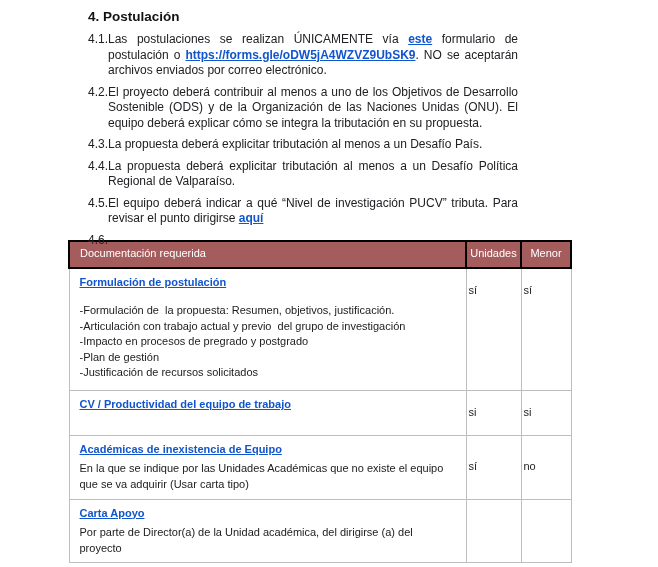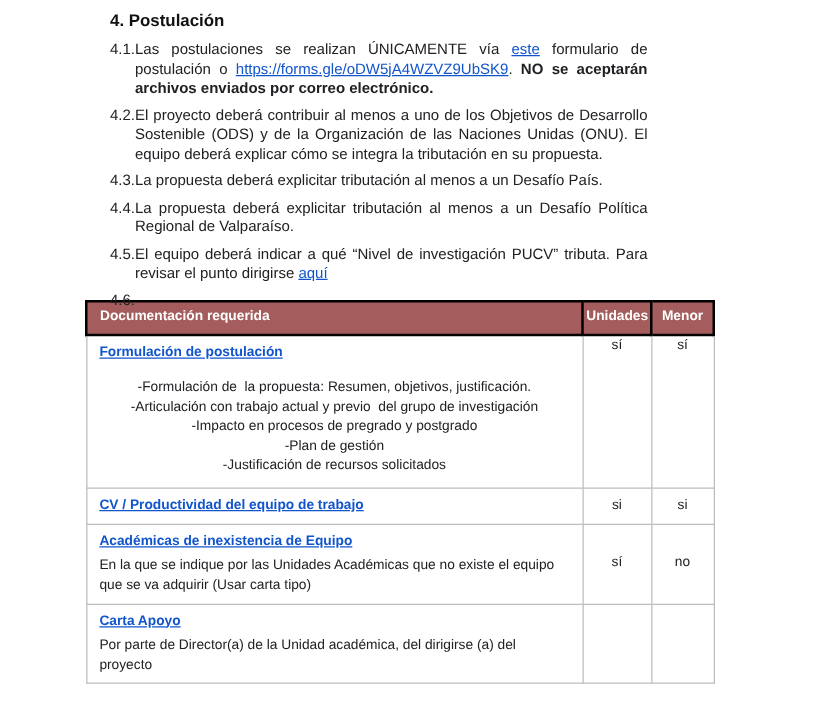--- a/index.html
+++ b/index.html
@@ -16,43 +16,43 @@
     font-family:"Liberation Sans", sans-serif;color:var(--body-text);
   }
   .page{box-sizing:border-box;width:588px;padding:8px 70px 0 68px;}
   .title{font-size:13.5px;font-weight:bold;color:#111;margin:0 0 7px 20px;line-height:17px;}
   .items{list-style:none;margin:0;padding:0;}
   .item{
     position:relative;padding-left:40px;margin-bottom:6px;
     font-size:12px;line-height:15.5px;text-align:justify;
   }
   .item .num{position:absolute;left:20px;top:0;}
-  a.doclink{color:var(--link);text-decoration:underline;cursor:pointer;}
-  .bold{font-weight:bold;}
+  a.doclink{color:var(--link);text-decoration:underline;cursor:pointer;font-weight:bold;}
+  .bold{font-weight:normal;}
   .wrap-url{word-break:break-all;}
 
   table.docs{
     border-collapse:collapse;table-layout:fixed;width:502px;margin-top:13px;
     font-size:11px;line-height:15.5px;
   }
   table.docs th{
     background:var(--header-bg);color:var(--header-text);
     border:2px solid var(--header-border);
-    font-weight:bold;text-align:left;padding:0 10px;height:25px;font-size:11px;
+    font-weight:normal;text-align:left;padding:0 10px;height:25px;font-size:11px;
   }
   table.docs th.center{text-align:center;padding:0 2px;}
   table.docs td{
     border:1px solid var(--table-border);
     padding:6px 10px;vertical-align:top;
   }
-  table.docs td.val{text-align:center;padding:0 2px;}
+  table.docs td.val{padding:14px 2px;}
   table.docs td.val.mid{vertical-align:middle;}
   .cell-link{font-weight:bold;}
   .details{margin-top:13px;}
-  .detail-line{white-space:pre-wrap;text-align:center;}
+  .detail-line{white-space:pre-wrap;}
   .cell-desc{margin:4px 0 0 0;white-space:pre-wrap;}
   tr.r1{height:123px;}
   tr.r2{height:24px;}
   tr.r3{height:64px;}
   tr.r4{height:47px;}
 </style>
 </head>
 <body>
 
 <div class="page">

